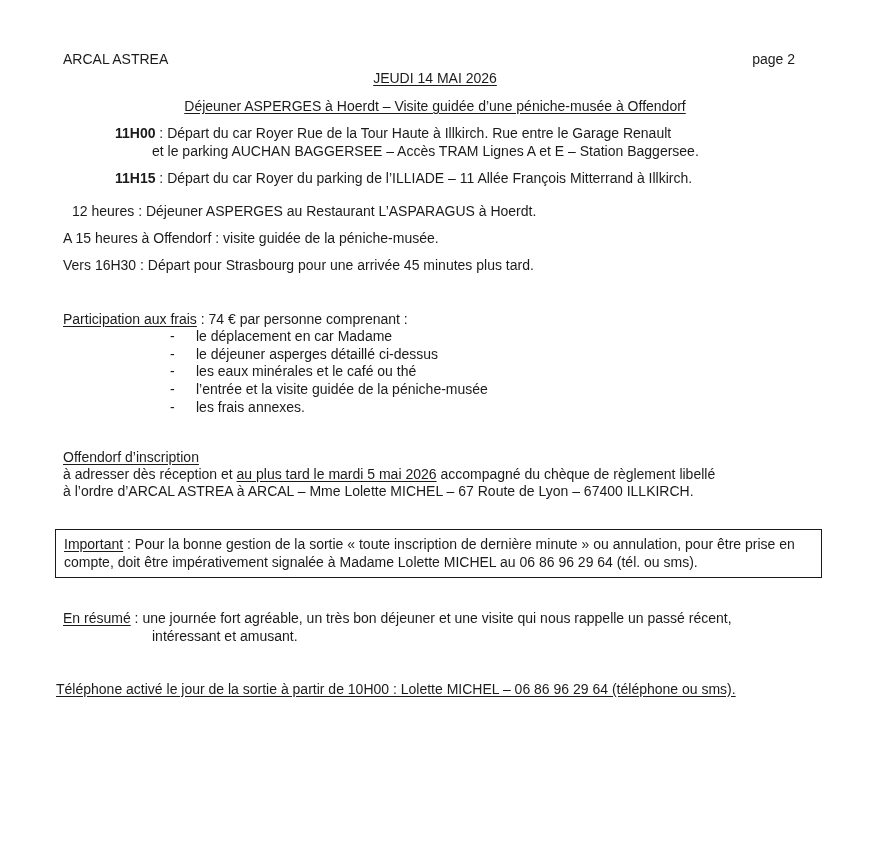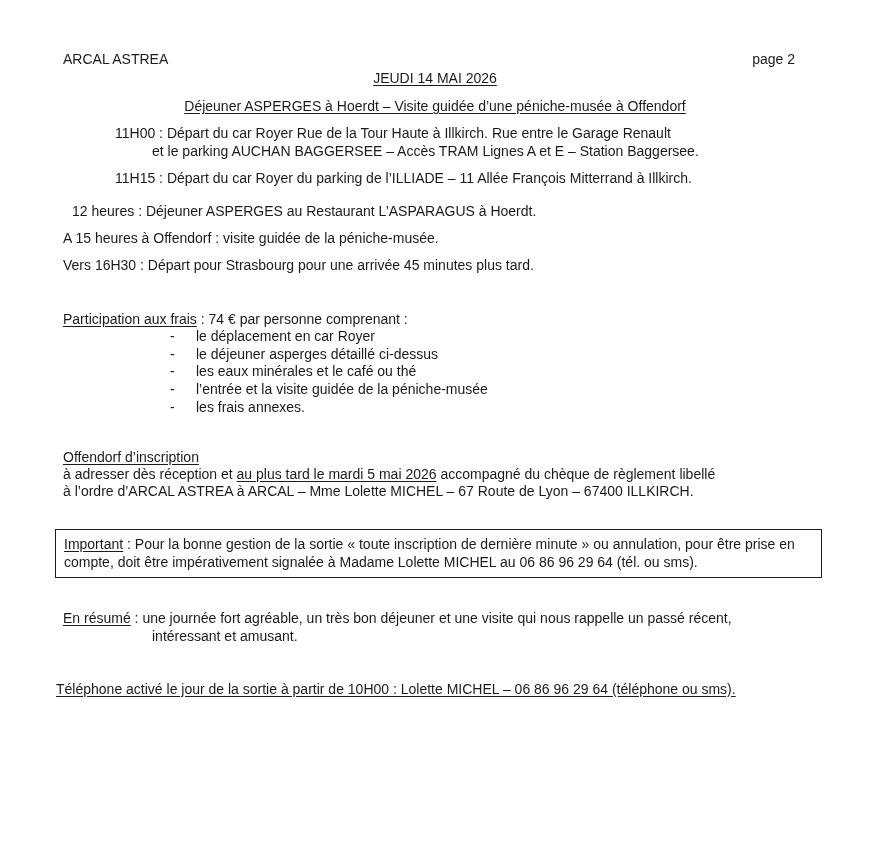--- a/index.html
+++ b/index.html
@@ -12,21 +12,21 @@
   }
   .page {
     width: 870px; height: 849px;
     background: #ffffff;
     position: relative;
     font-size: 14px;
     line-height: 18px;
   }
   .pre { white-space: pre-wrap; }
   .u { text-decoration: underline; text-underline-offset: 2px; }
-  .b { font-weight: normal; }
+  .b { font-weight: bold; }
   .center { text-align: center; }
 
   .header-row {
     display: flex; justify-content: space-between;
     margin: 50px 75px 0 63px;
     align-items: center;
   }
   .date-line   { margin-top: 1px; }
   .subject-line{ margin-top: 10px; }
 
@@ -92,21 +92,21 @@
 
   <div class="sched-1">12 heures : Déjeuner ASPERGES au Restaurant L’ASPARAGUS à Hoerdt.</div>
   <div class="sched-2">A 15 heures à Offendorf : visite guidée de la péniche-musée.</div>
   <div class="sched-3">Vers 16H30 : Départ pour Strasbourg pour une arrivée 45 minutes plus tard.</div>
 
   <div class="participation">
     <span class="u">Participation aux frais</span><span class="pre"> : 74 € par personne comprenant :</span>
   </div>
 
   <div>
-    <div class="bullet-row"><span class="bullet-dash">-</span><span>le déplacement en car Royer</span></div>
+    <div class="bullet-row"><span class="bullet-dash">-</span><span>le déplacement en car Madame</span></div>
     <div class="bullet-row"><span class="bullet-dash">-</span><span>le déjeuner asperges détaillé ci-dessus</span></div>
     <div class="bullet-row"><span class="bullet-dash">-</span><span>les eaux minérales et le café ou thé</span></div>
     <div class="bullet-row"><span class="bullet-dash">-</span><span>l’entrée et la visite guidée de la péniche-musée</span></div>
     <div class="bullet-row"><span class="bullet-dash">-</span><span>les frais annexes.</span></div>
   </div>
 
   <div class="bulletin-heading">
     <span class="u">Offendorf d’inscription</span>
   </div>
   <div class="bulletin-line">

